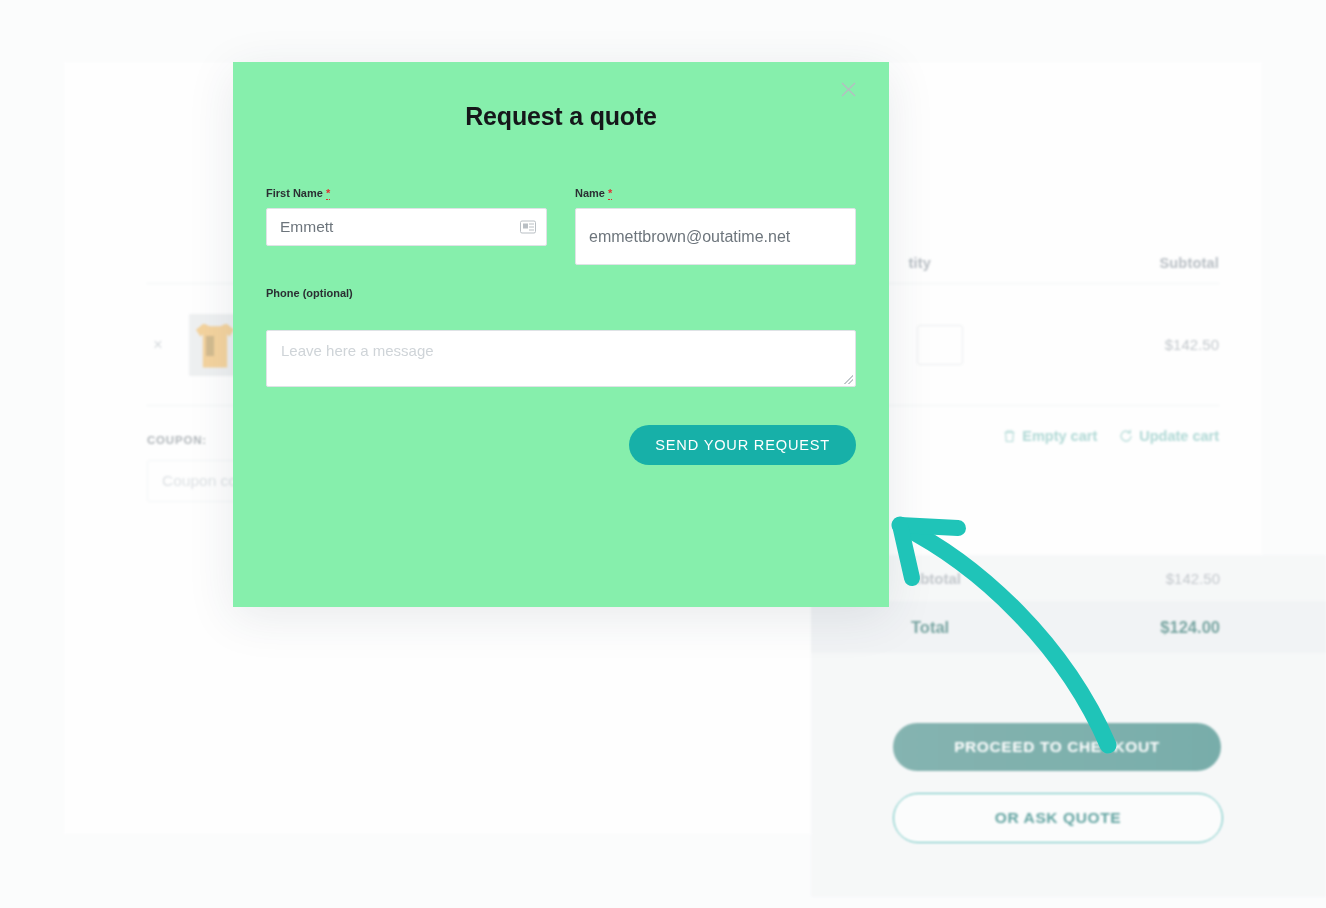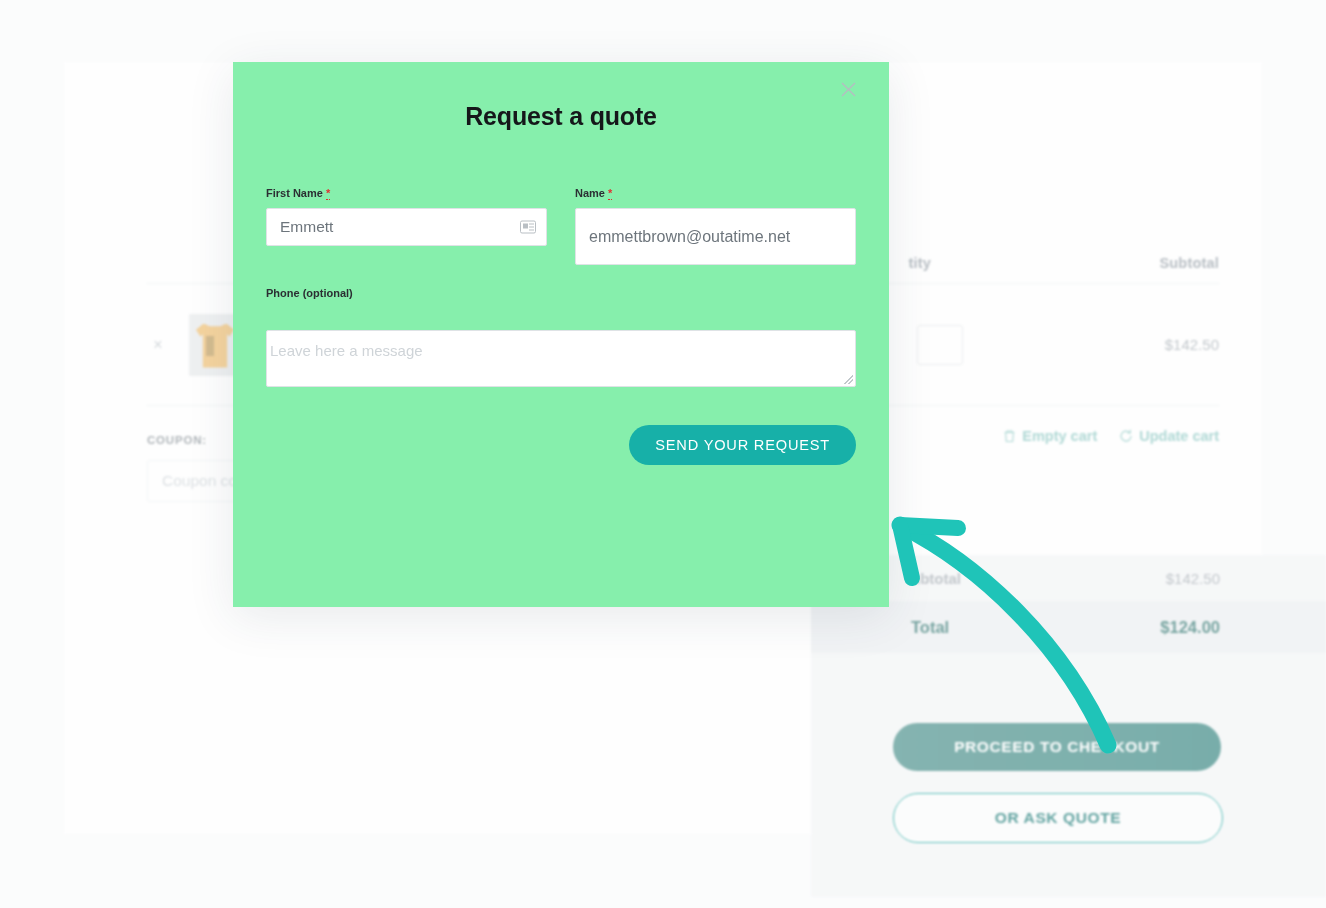--- a/index.html
+++ b/index.html
@@ -199,21 +199,21 @@
     width: 5px; height: 5px; background: #b9bfc4;
   }
   .autofill-icon::after {
     content: ""; position: absolute; right: 1.5px; top: 2px;
     width: 5px; height: 1.4px; background: #b9bfc4;
     box-shadow: 0 3px 0 #b9bfc4, 0 6px 0 #b9bfc4;
   }
   .f-textarea {
     width: 100%; height: 57px;
     border: 1px solid #dfe3e6; border-radius: 2px;
-    background: #fff; padding: 11px 3px;
+    background: #fff; padding: 11px 14px;
     font-size: 15px; color: #cfd4d8;
     position: relative;
     font-family: "Liberation Sans", sans-serif;
   }
   .resize-grip {
     position: absolute; right: 2px; bottom: 2px;
     width: 9px; height: 9px;
     background:
       linear-gradient(135deg, transparent 46%, #c2c8cc 46%, #c2c8cc 56%, transparent 56%),
       linear-gradient(135deg, transparent 70%, #c2c8cc 70%, #c2c8cc 80%, transparent 80%);

